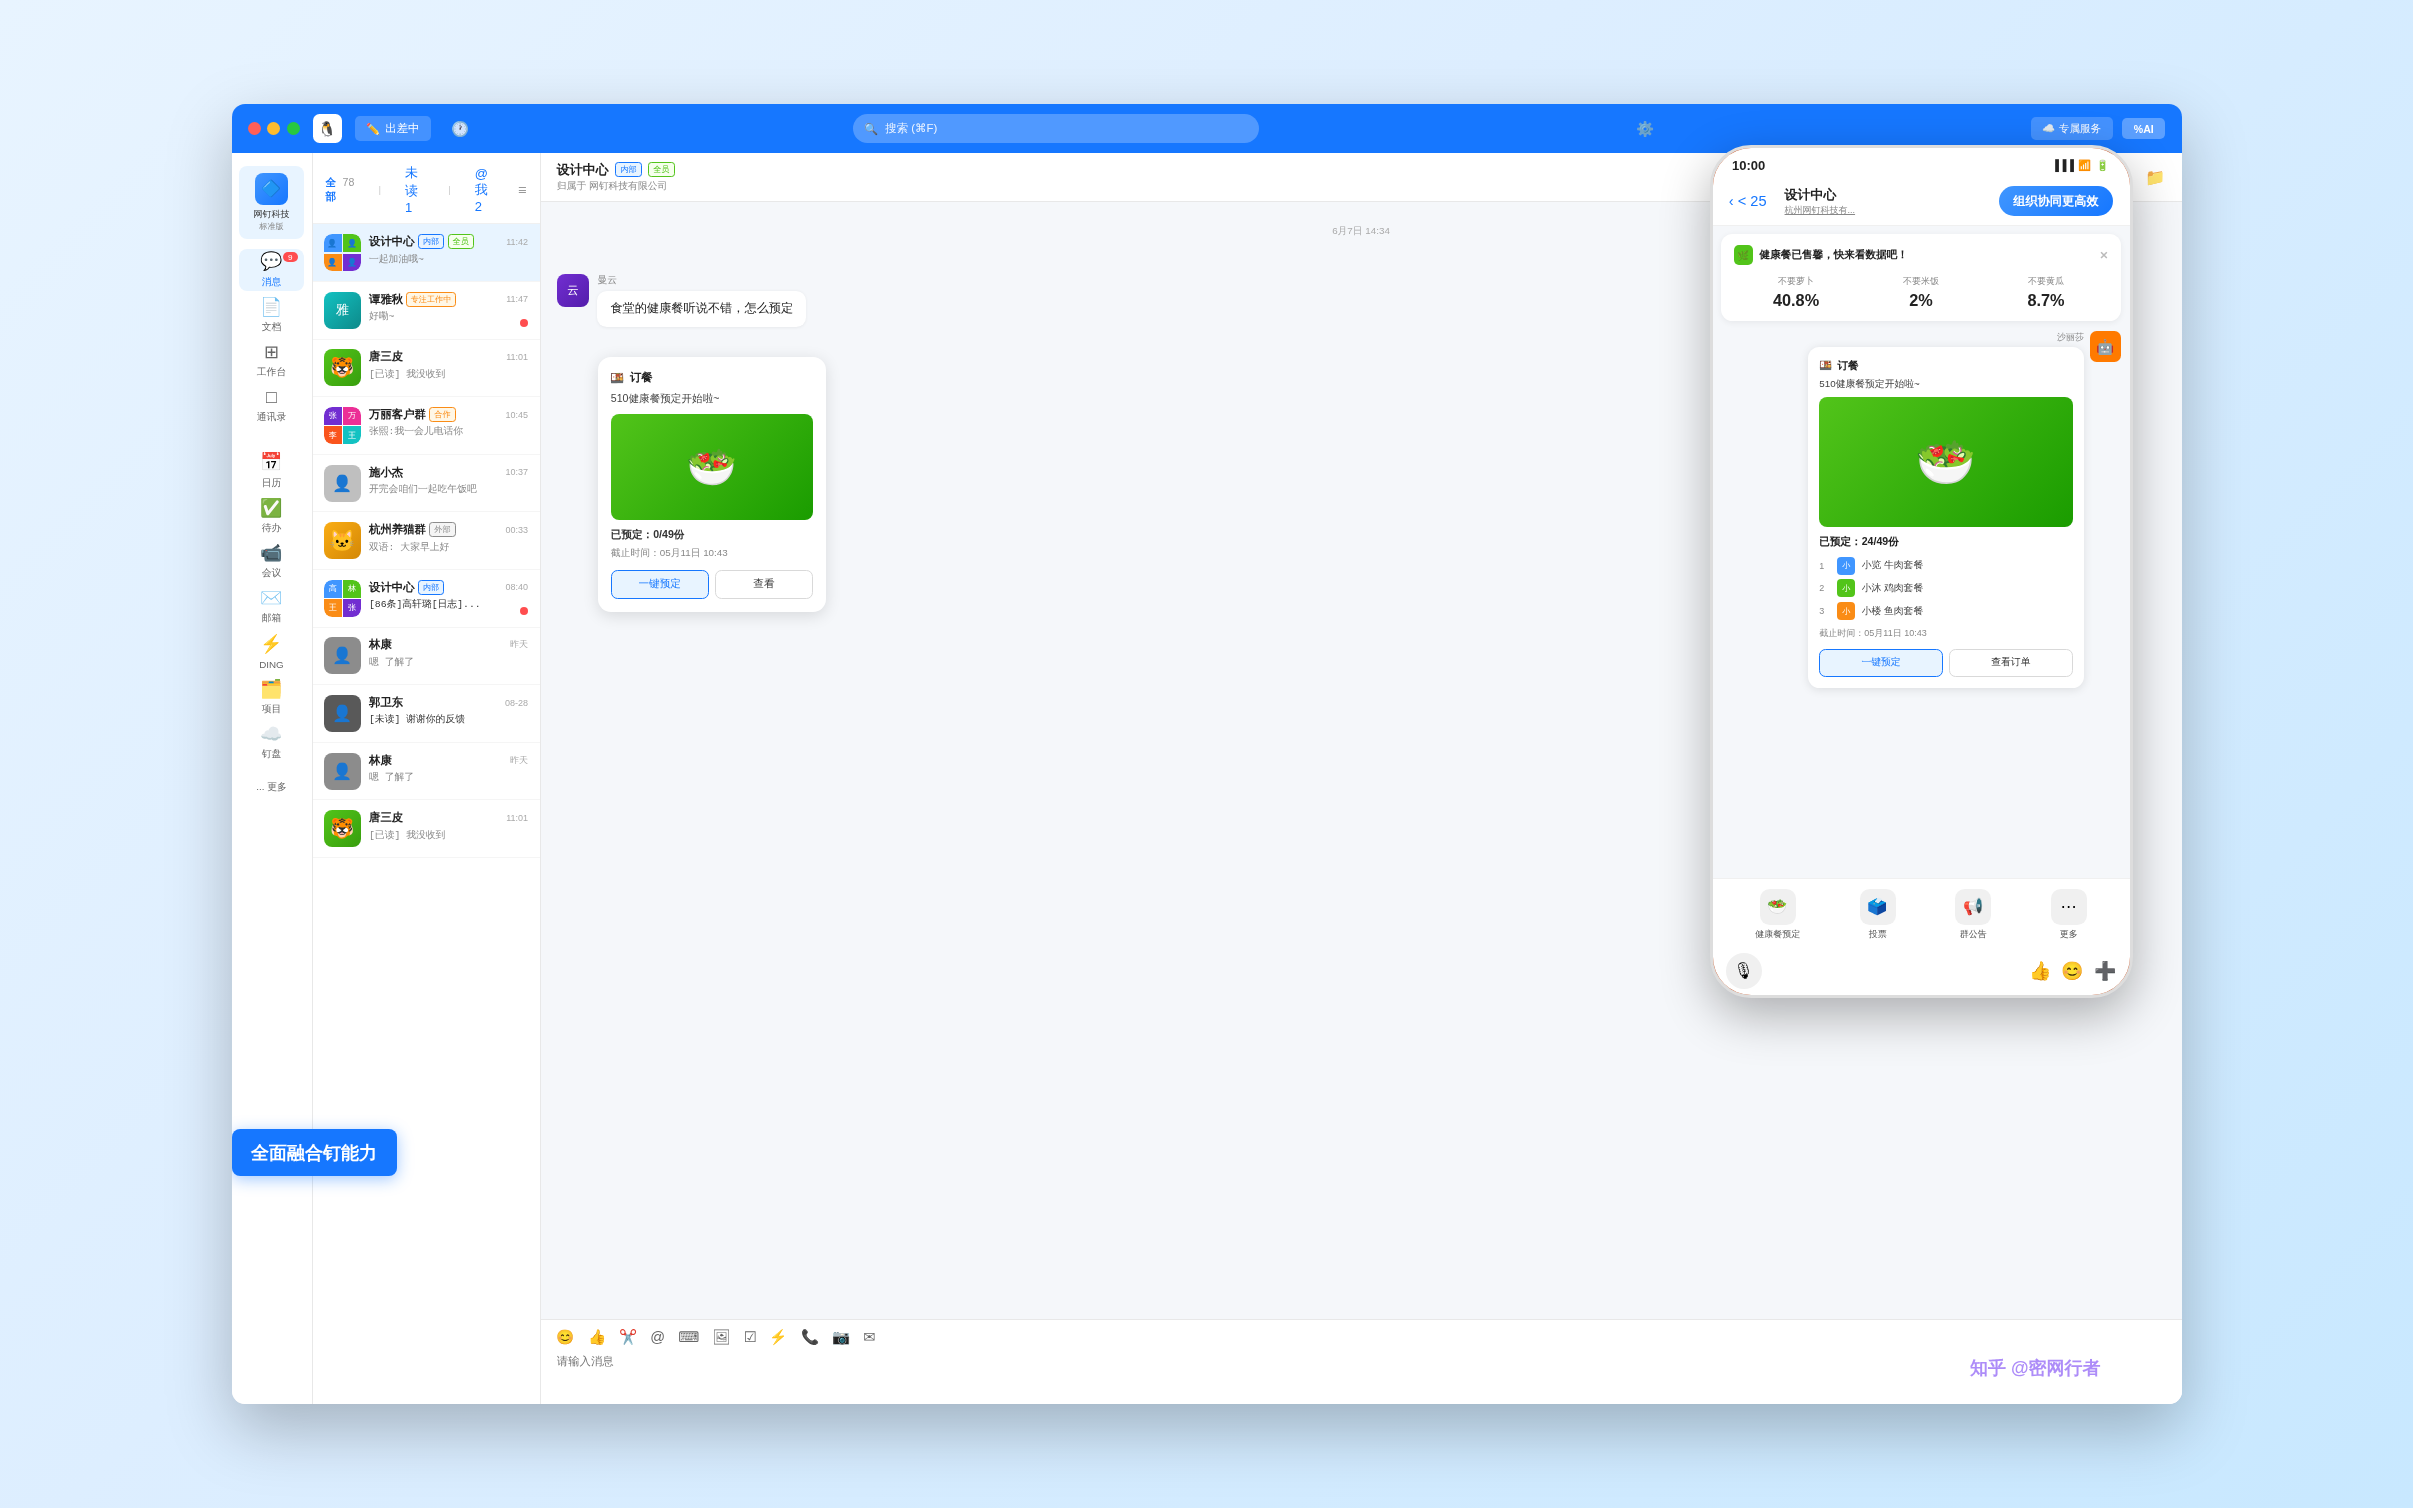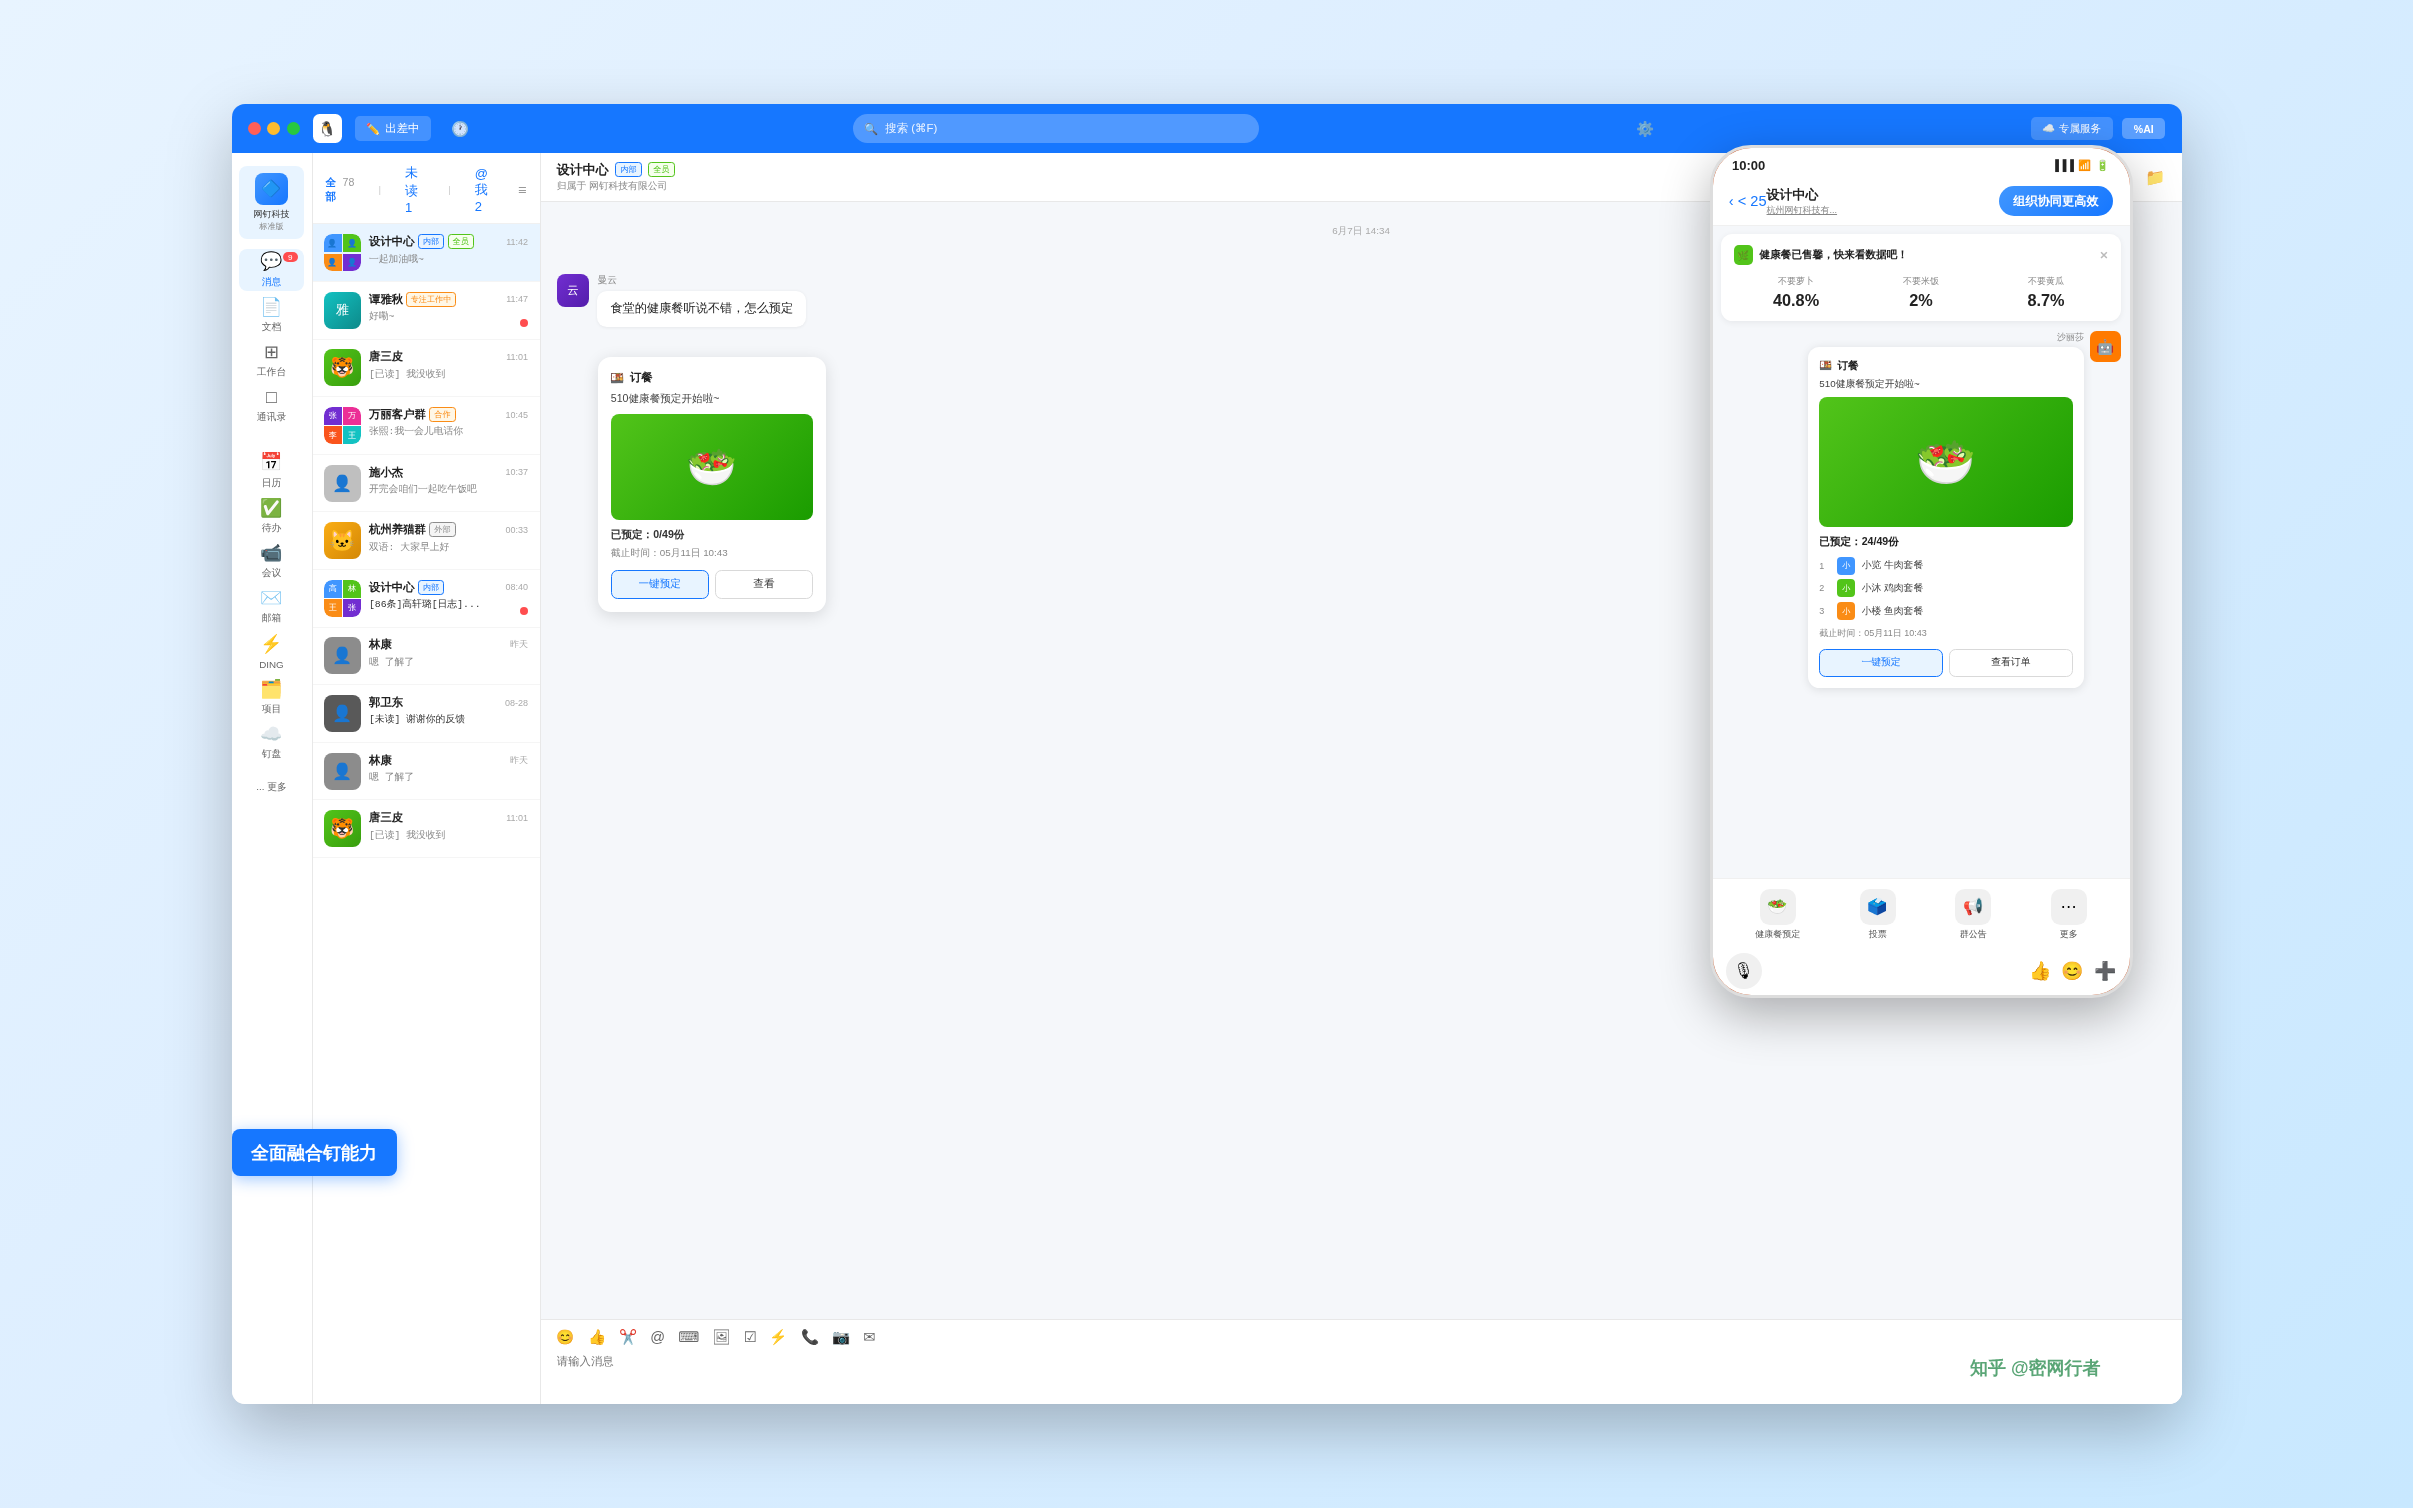--- a/index.html
+++ b/index.html
@@ -550,21 +550,21 @@
       gap: 4.9px;
       font-size: 10.6px;
       color: #222;
     }
     .phone-header {
       background: white;
       padding: 8.1px 16.3px;
       border-bottom: 0.8px solid #f0f0f0;
       display: flex;
       align-items: center;
-      gap: 0;
+      gap: 18px;
     }
     .phone-back {
       font-size: 14.6px;
       color: #1677ff;
       cursor: pointer;
     }
     .phone-chat-title { font-size: 13px; font-weight: 700; color: #222; }
     .phone-chat-sub { font-size: 9px; color: #888; text-decoration: underline; }
 
     .phone-content {
@@ -803,21 +803,21 @@
       left: 0;
       bottom: 228px;
     }
 
     
     .watermark {
       position: absolute;
       bottom: 24.4px;
       right: 81px;
       font-size: 18px;
-      color: #15803d;
+      color: #8b5cf6;
       font-weight: 600;
       opacity: 0.7;
     }
 
     .ding-icon { color: #faad14; }
   </style>
 </head>
 <body>
 
 <div class="app-window">

